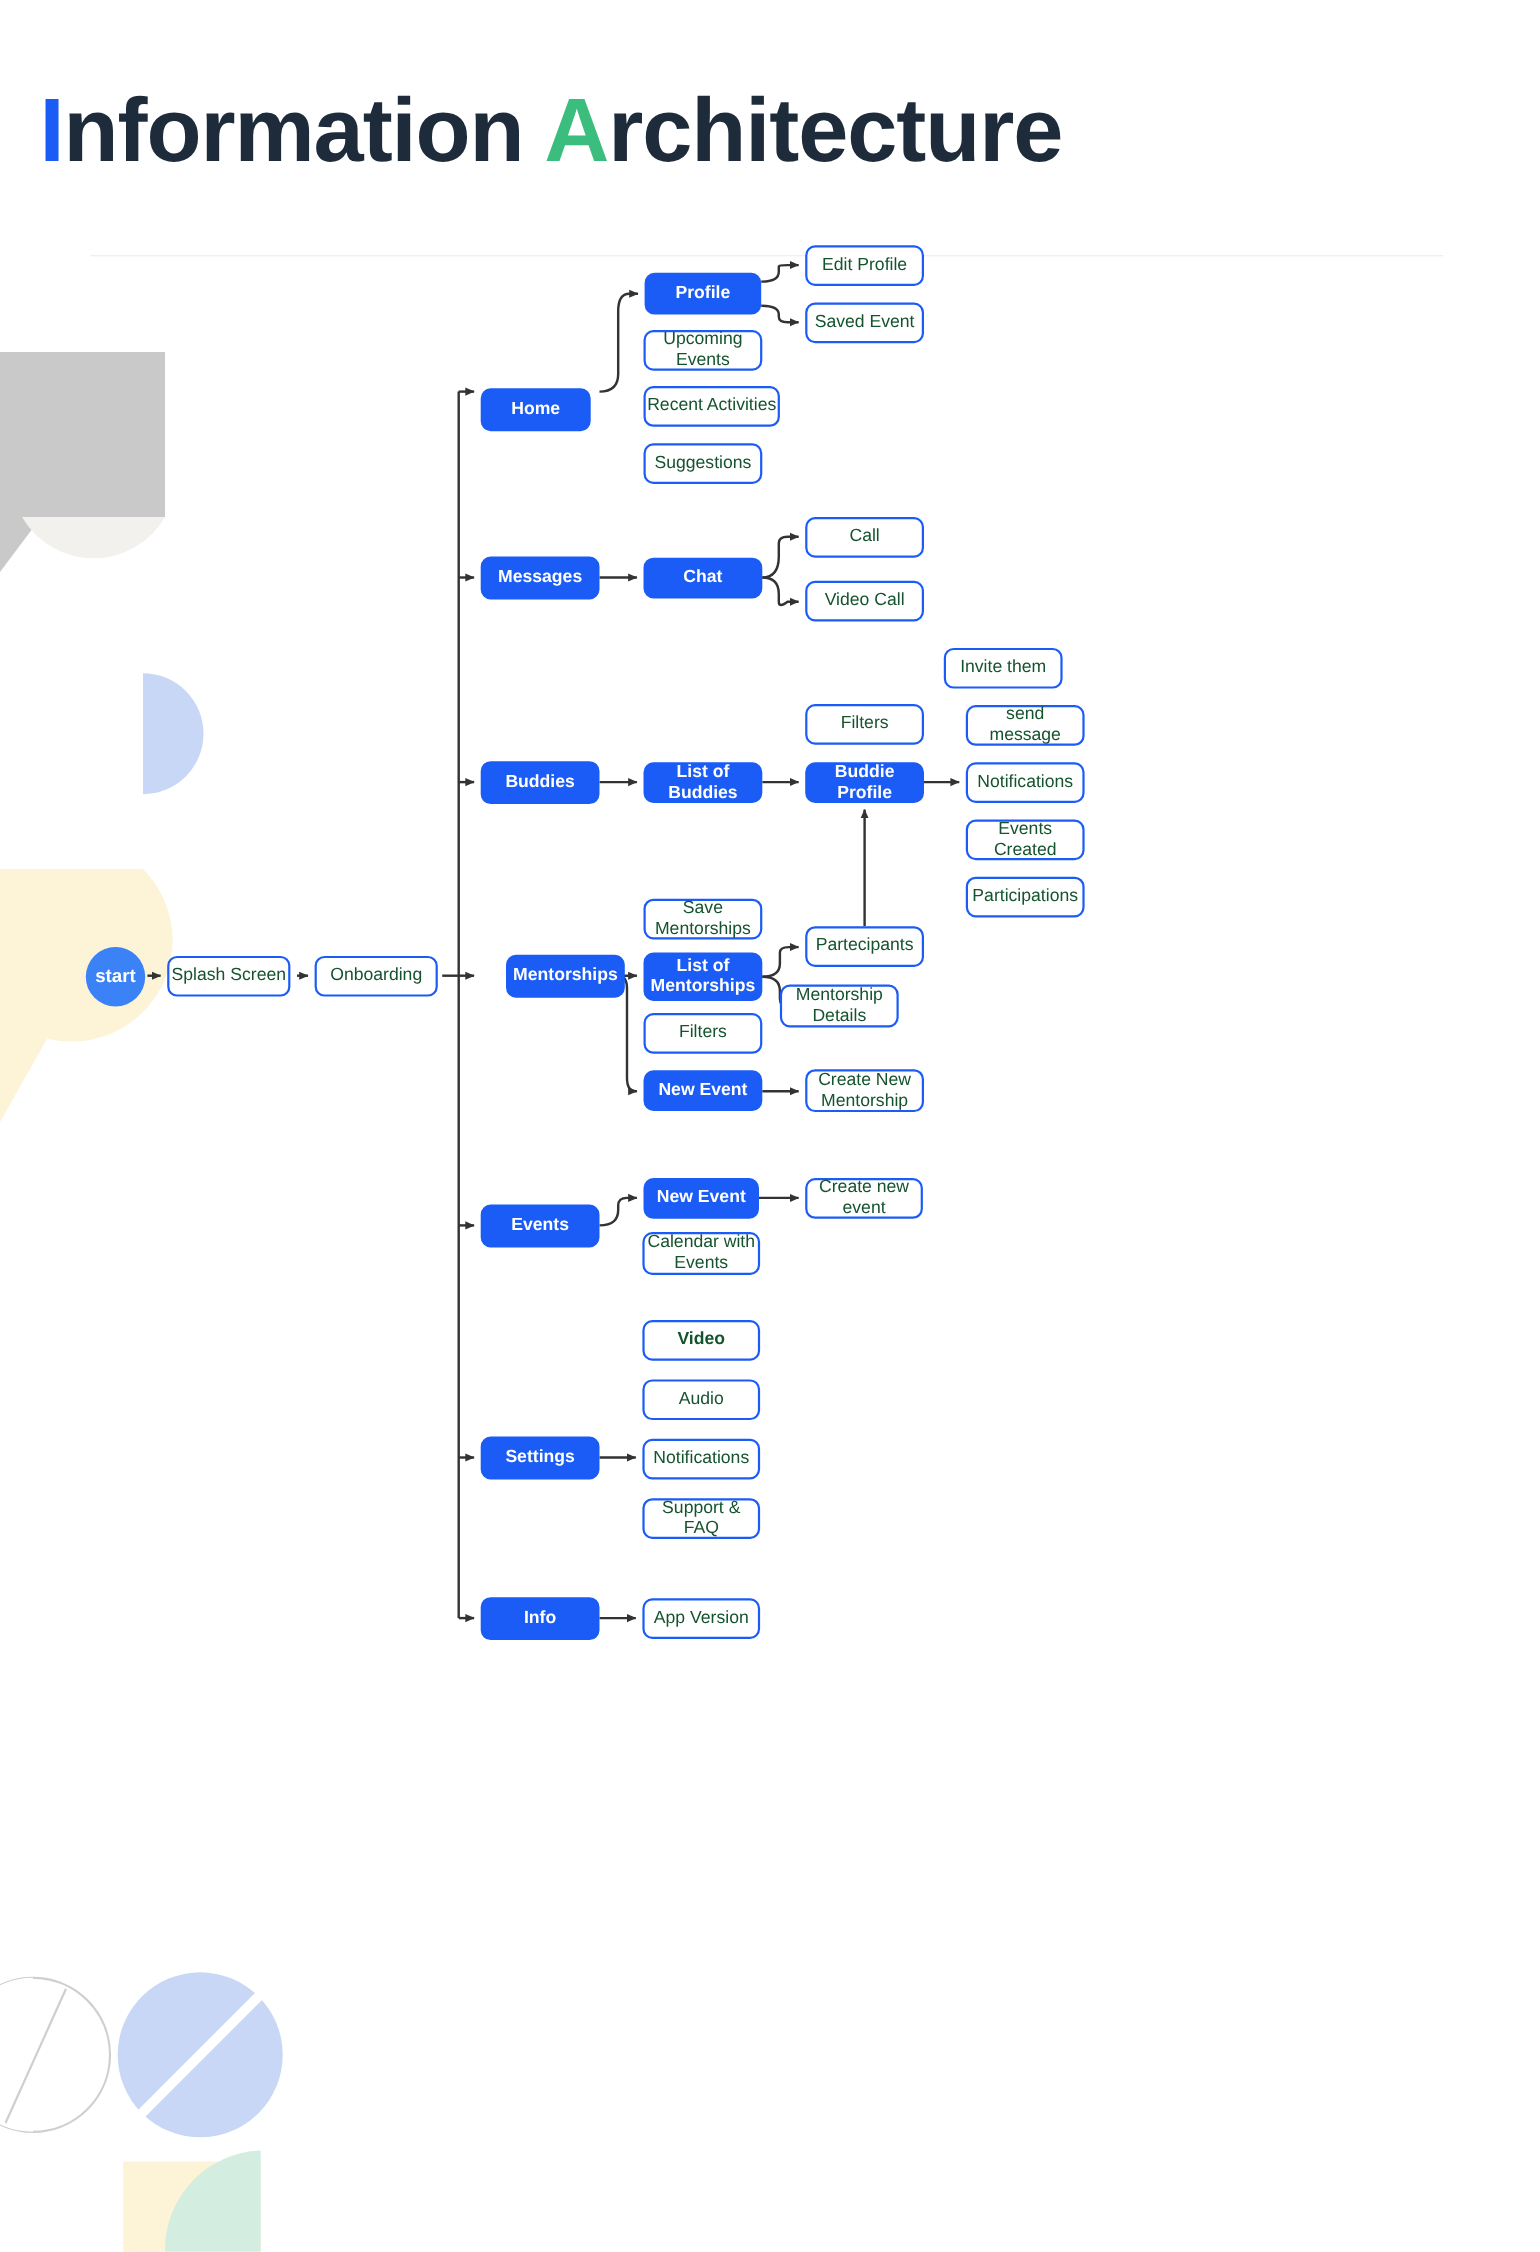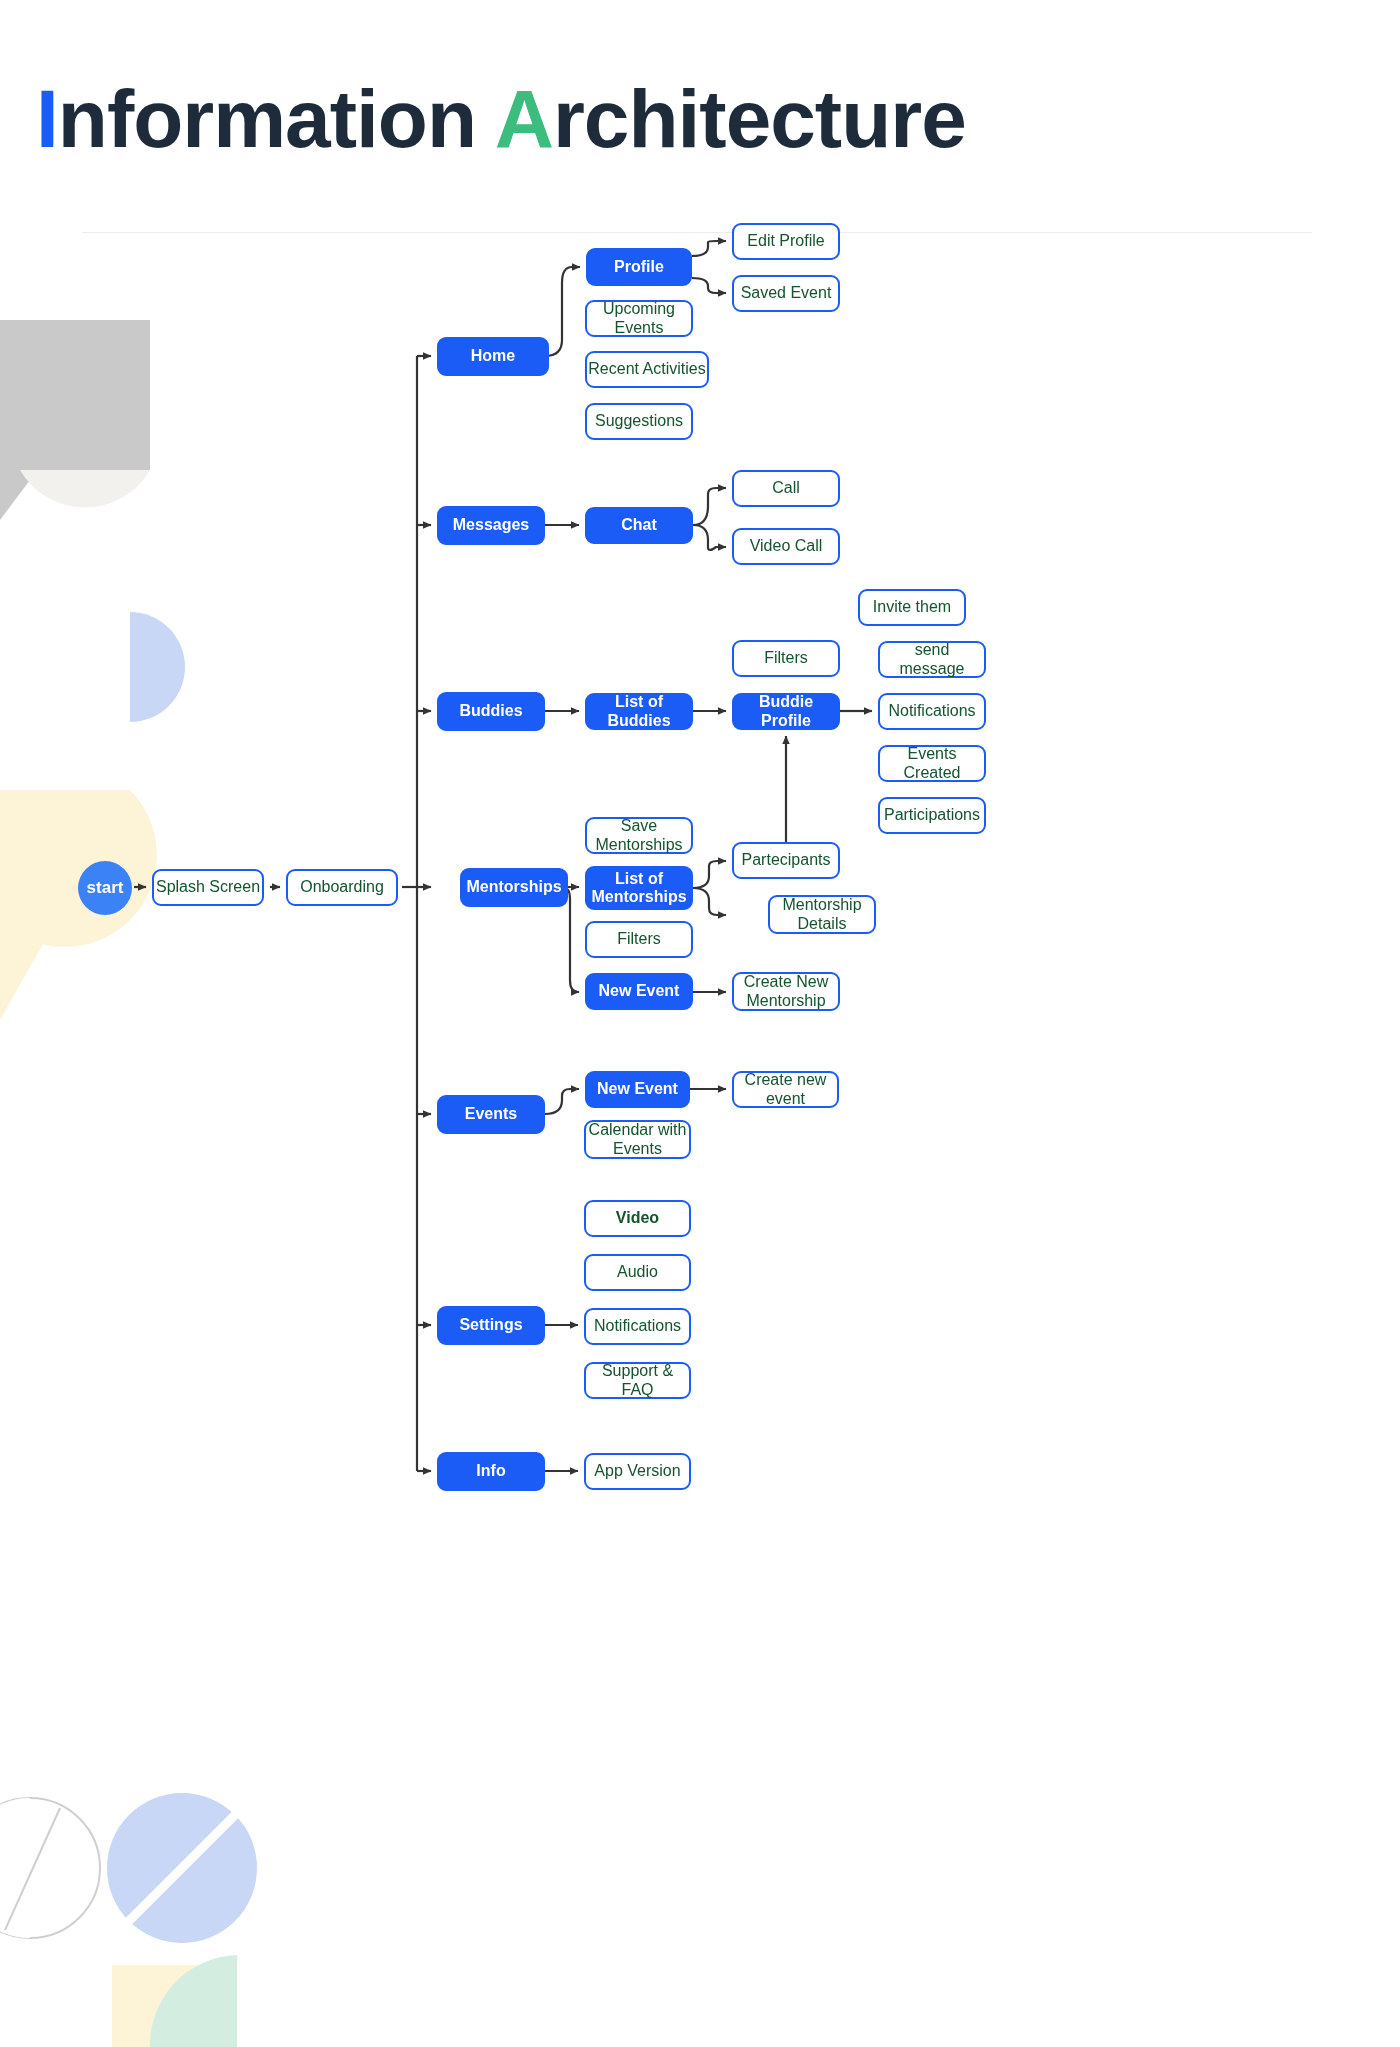--- a/index.html
+++ b/index.html
@@ -149,21 +149,21 @@
 
 <div class="node start" style="left: 78px; top: 861px; width: 54px; height: 54px;">
       <span>start</span>
     </div>
     <div class="node outline" style="left: 152px; top: 869px; width: 112px; height: 37px;">
       <span>Splash Screen</span>
     </div>
     <div class="node outline" style="left: 286px; top: 869px; width: 112px; height: 37px;">
       <span>Onboarding</span>
     </div>
-    <div class="node solid" style="left: 437px; top: 337px; width: 112px; height: 39px;">
+    <div class="node solid" style="left: 437px; top: 353px; width: 100px; height: 39px;">
       <span>Home</span>
     </div>
     <div class="node solid" style="left: 586px; top: 248px; width: 106px; height: 38px;">
       <span>Profile</span>
     </div>
     <div class="node outline" style="left: 732px; top: 223px; width: 108px; height: 37px;">
       <span>Edit Profile</span>
     </div>
     <div class="node outline" style="left: 732px; top: 275px; width: 108px; height: 37px;">
       <span>Saved Event</span>
@@ -224,21 +224,21 @@
     </div>
     <div class="node solid" style="left: 585px; top: 866px; width: 108px; height: 44px;">
       <span>List of Mentorships</span>
     </div>
     <div class="node outline" style="left: 585px; top: 921px; width: 108px; height: 37px;">
       <span>Filters</span>
     </div>
     <div class="node outline" style="left: 732px; top: 842px; width: 108px; height: 37px;">
       <span>Partecipants</span>
     </div>
-    <div class="node outline" style="left: 768px; top: 895px; width: 108px; height: 39px;">
+    <div class="node outline" style="left: 709px; top: 895px; width: 108px; height: 39px;">
       <span>Mentorship Details</span>
     </div>
     <div class="node solid" style="left: 585px; top: 973px; width: 108px; height: 37px;">
       <span>New Event</span>
     </div>
     <div class="node outline" style="left: 732px; top: 972px; width: 108px; height: 39px;">
       <span>Create New Mentorship</span>
     </div>
     <div class="node solid" style="left: 437px; top: 1095px; width: 108px; height: 39px;">
       <span>Events</span>

